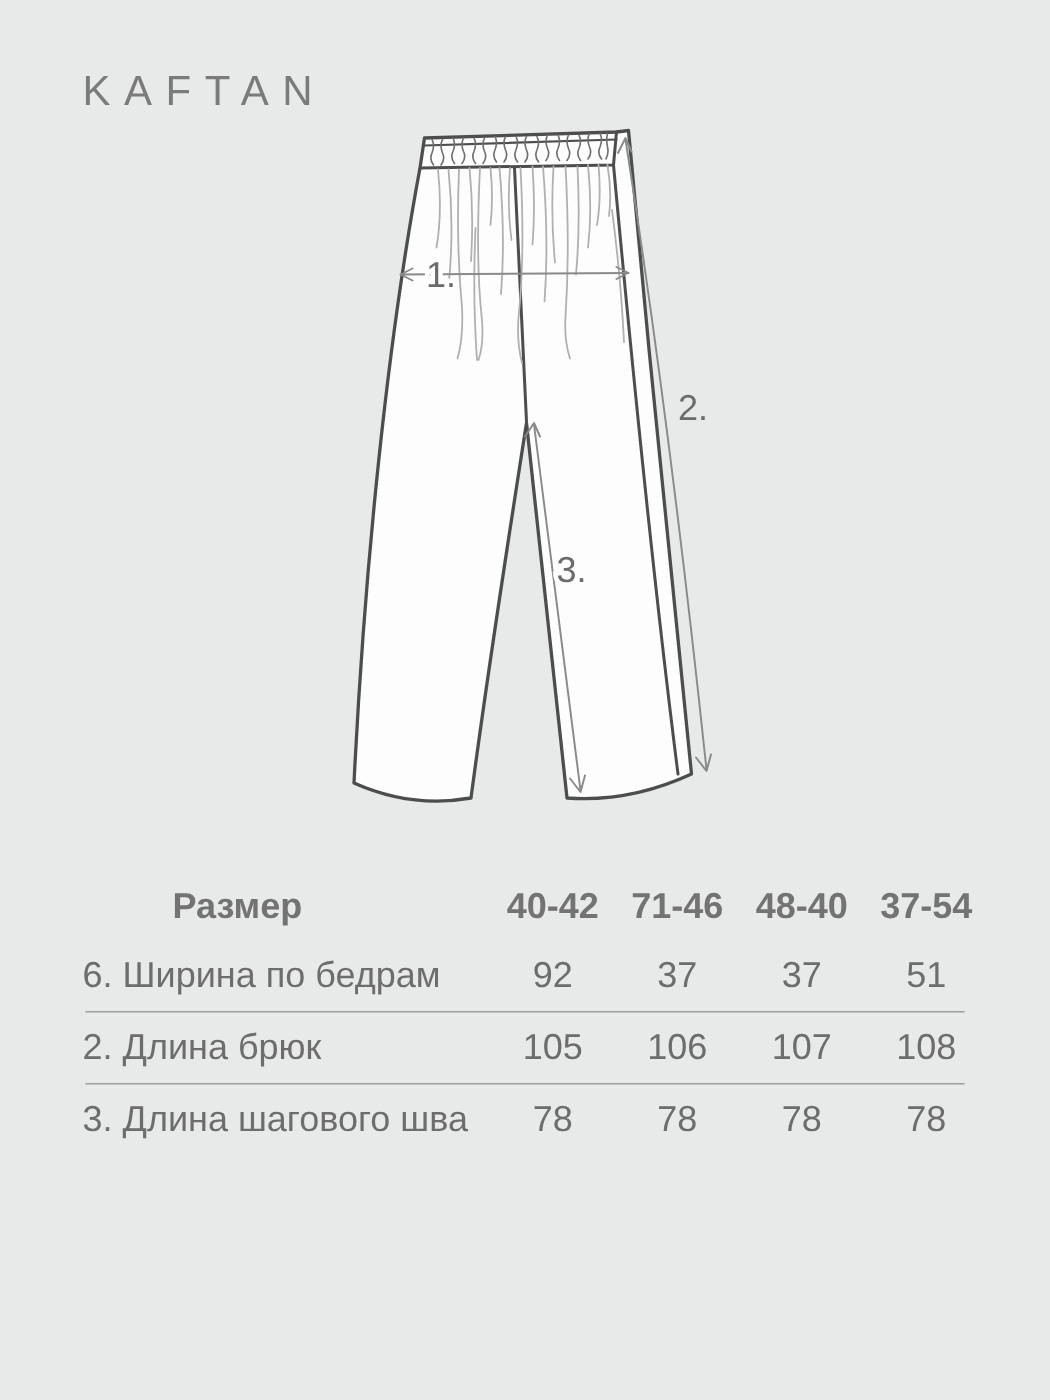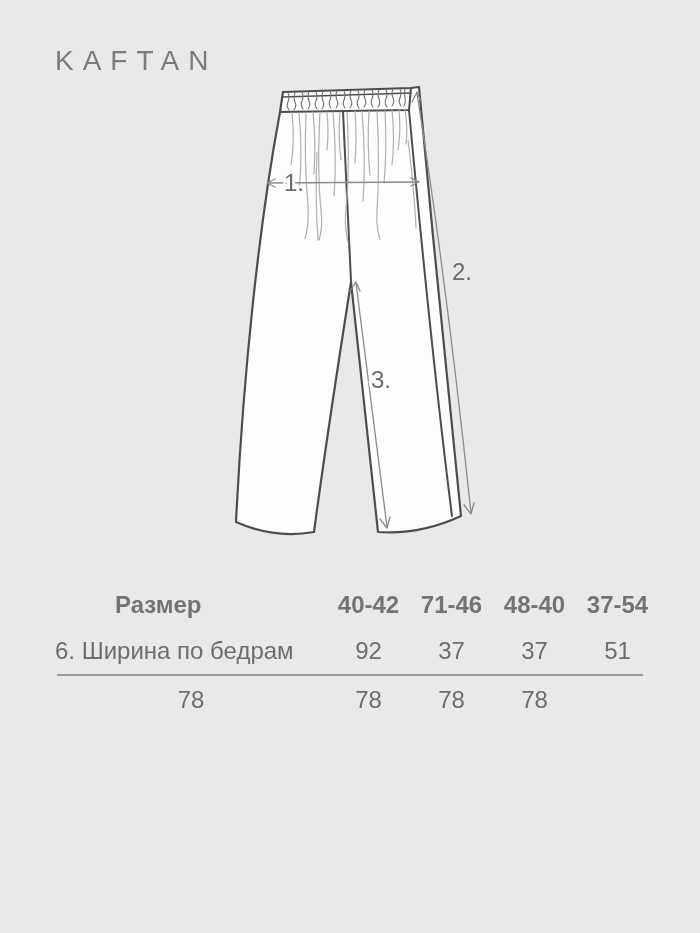--- a/index.html
+++ b/index.html
@@ -141,24 +141,32 @@
     <div class="tr">
       <div class="cell-label">6. Ширина по бедрам</div>
       <div class="cell-num">92</div>
       <div class="cell-num">37</div>
       <div class="cell-num">37</div>
       <div class="cell-num">51</div>
     </div>
 
     <div class="hr"></div>
 
+    <div class="tr">
+      <div class="cell-label">2. Длина брюк</div>
+      <div class="cell-num">105</div>
+      <div class="cell-num">106</div>
+      <div class="cell-num">107</div>
+      <div class="cell-num">108</div>
+    </div>
 
     <div class="hr"></div>
 
     <div class="tr">
+      <div class="cell-label">3. Длина шагового шва</div>
       <div class="cell-num">78</div>
       <div class="cell-num">78</div>
       <div class="cell-num">78</div>
       <div class="cell-num">78</div>
     </div>
   </div>
 
 </div>
 
 </body></html>

